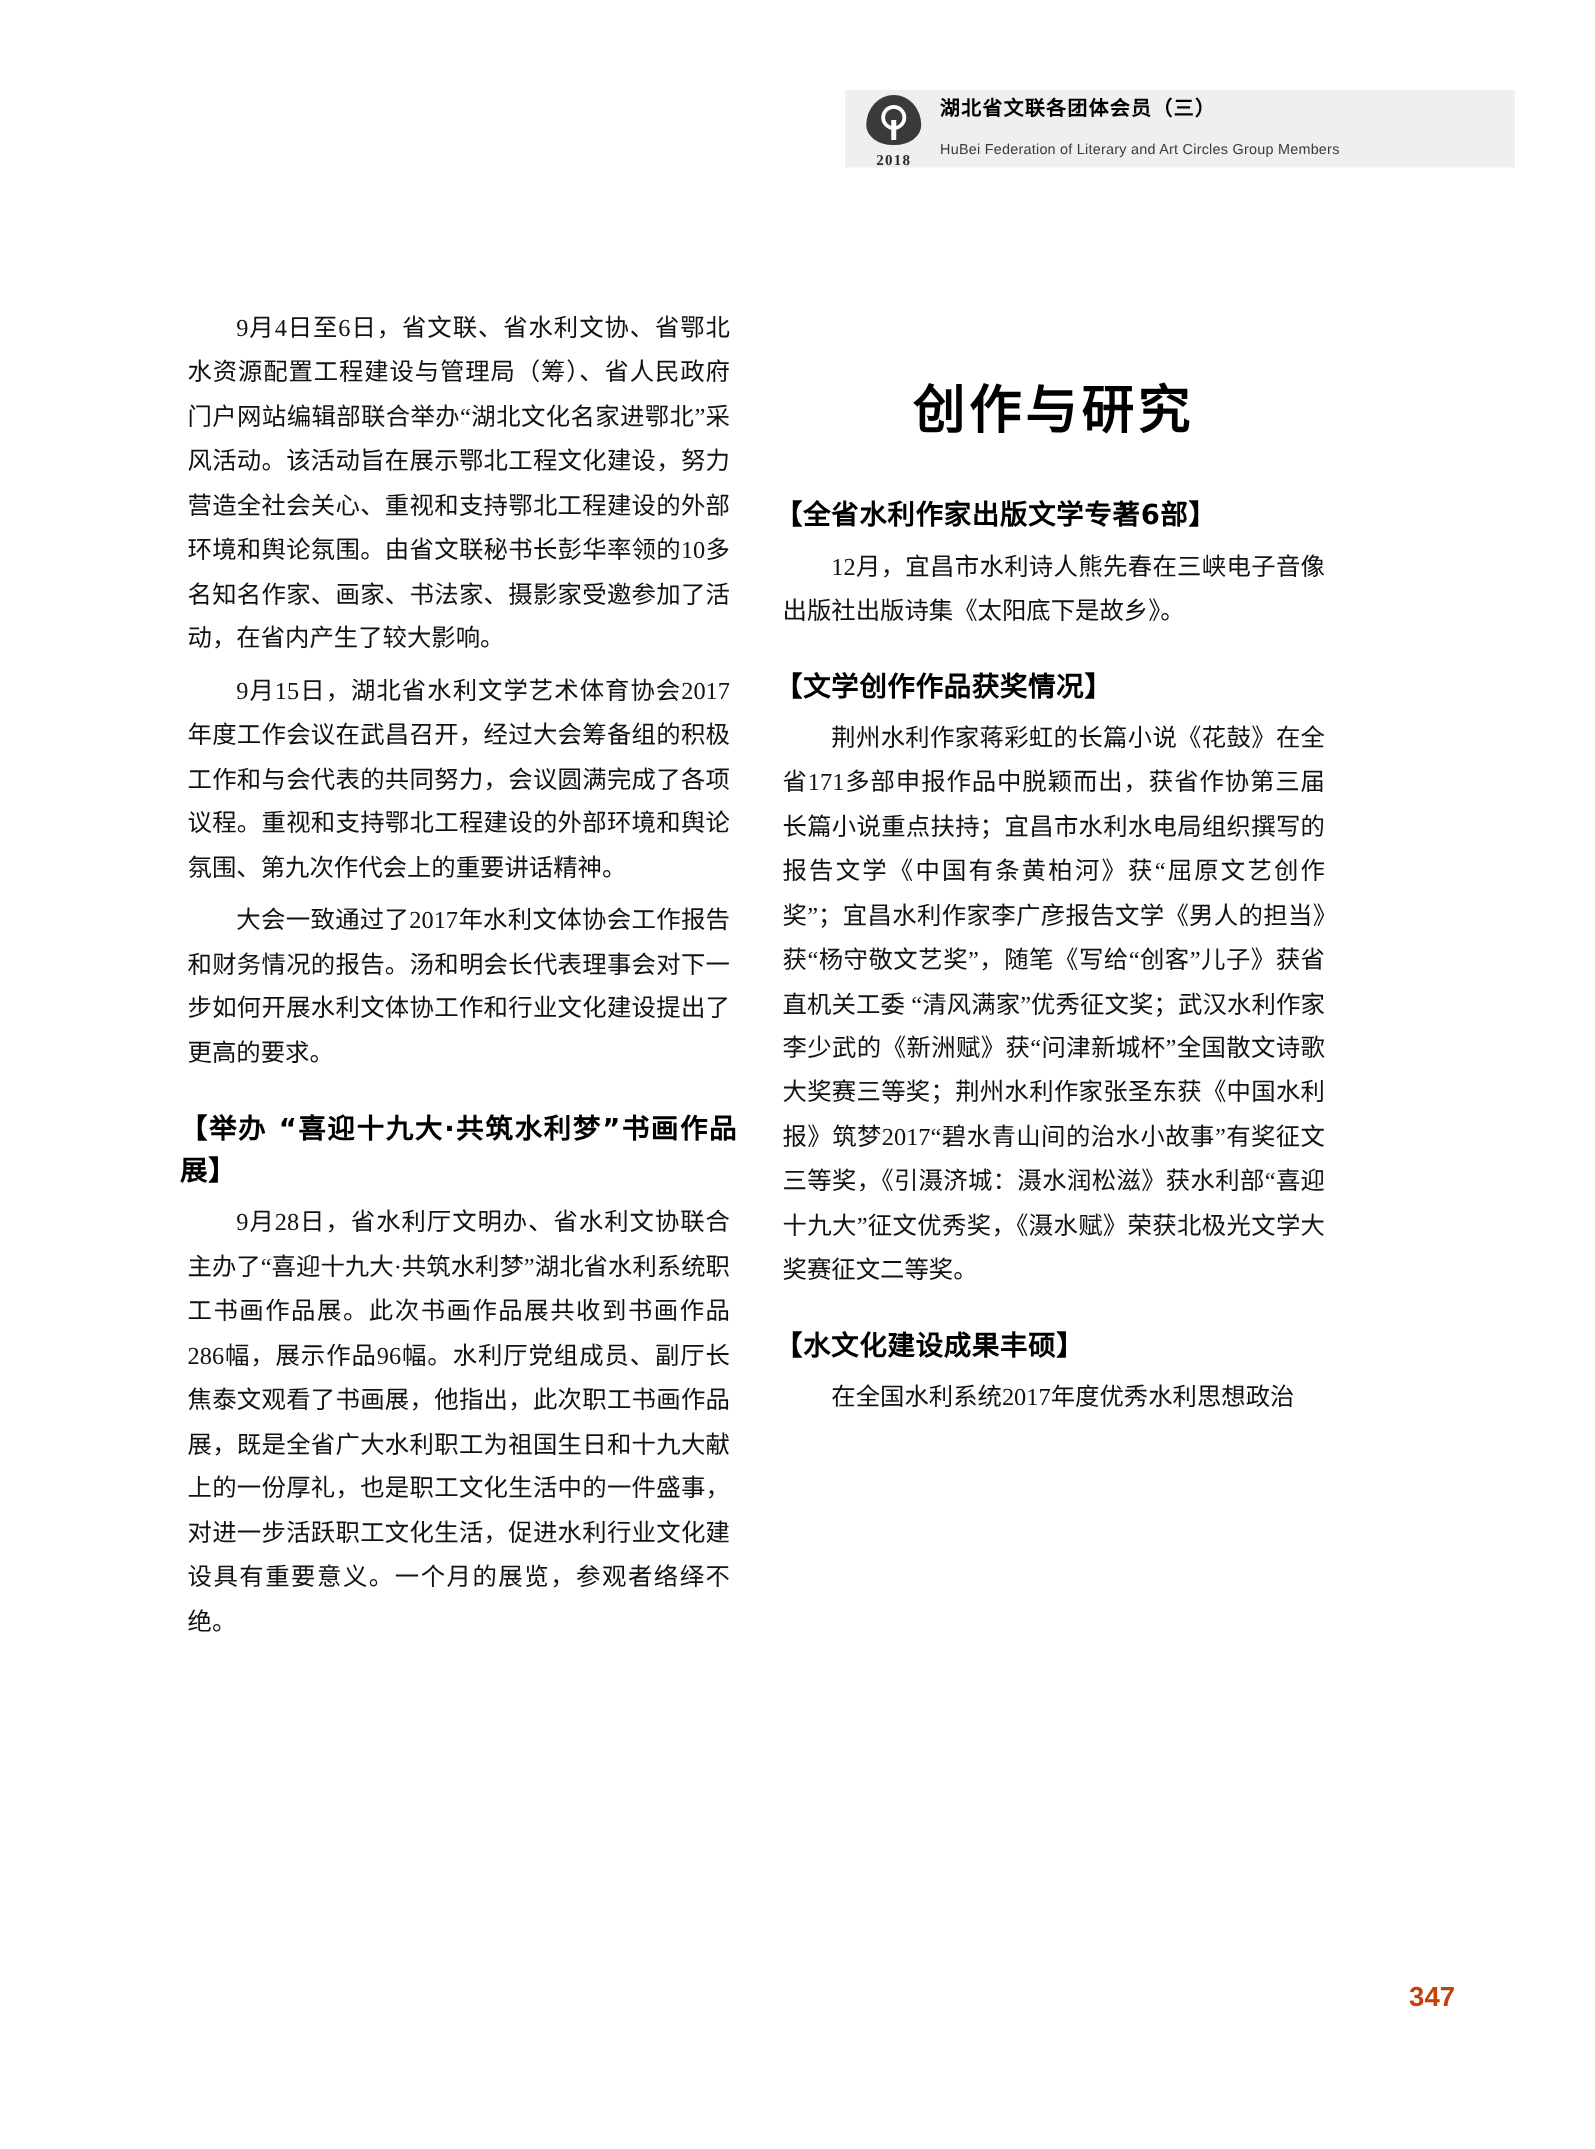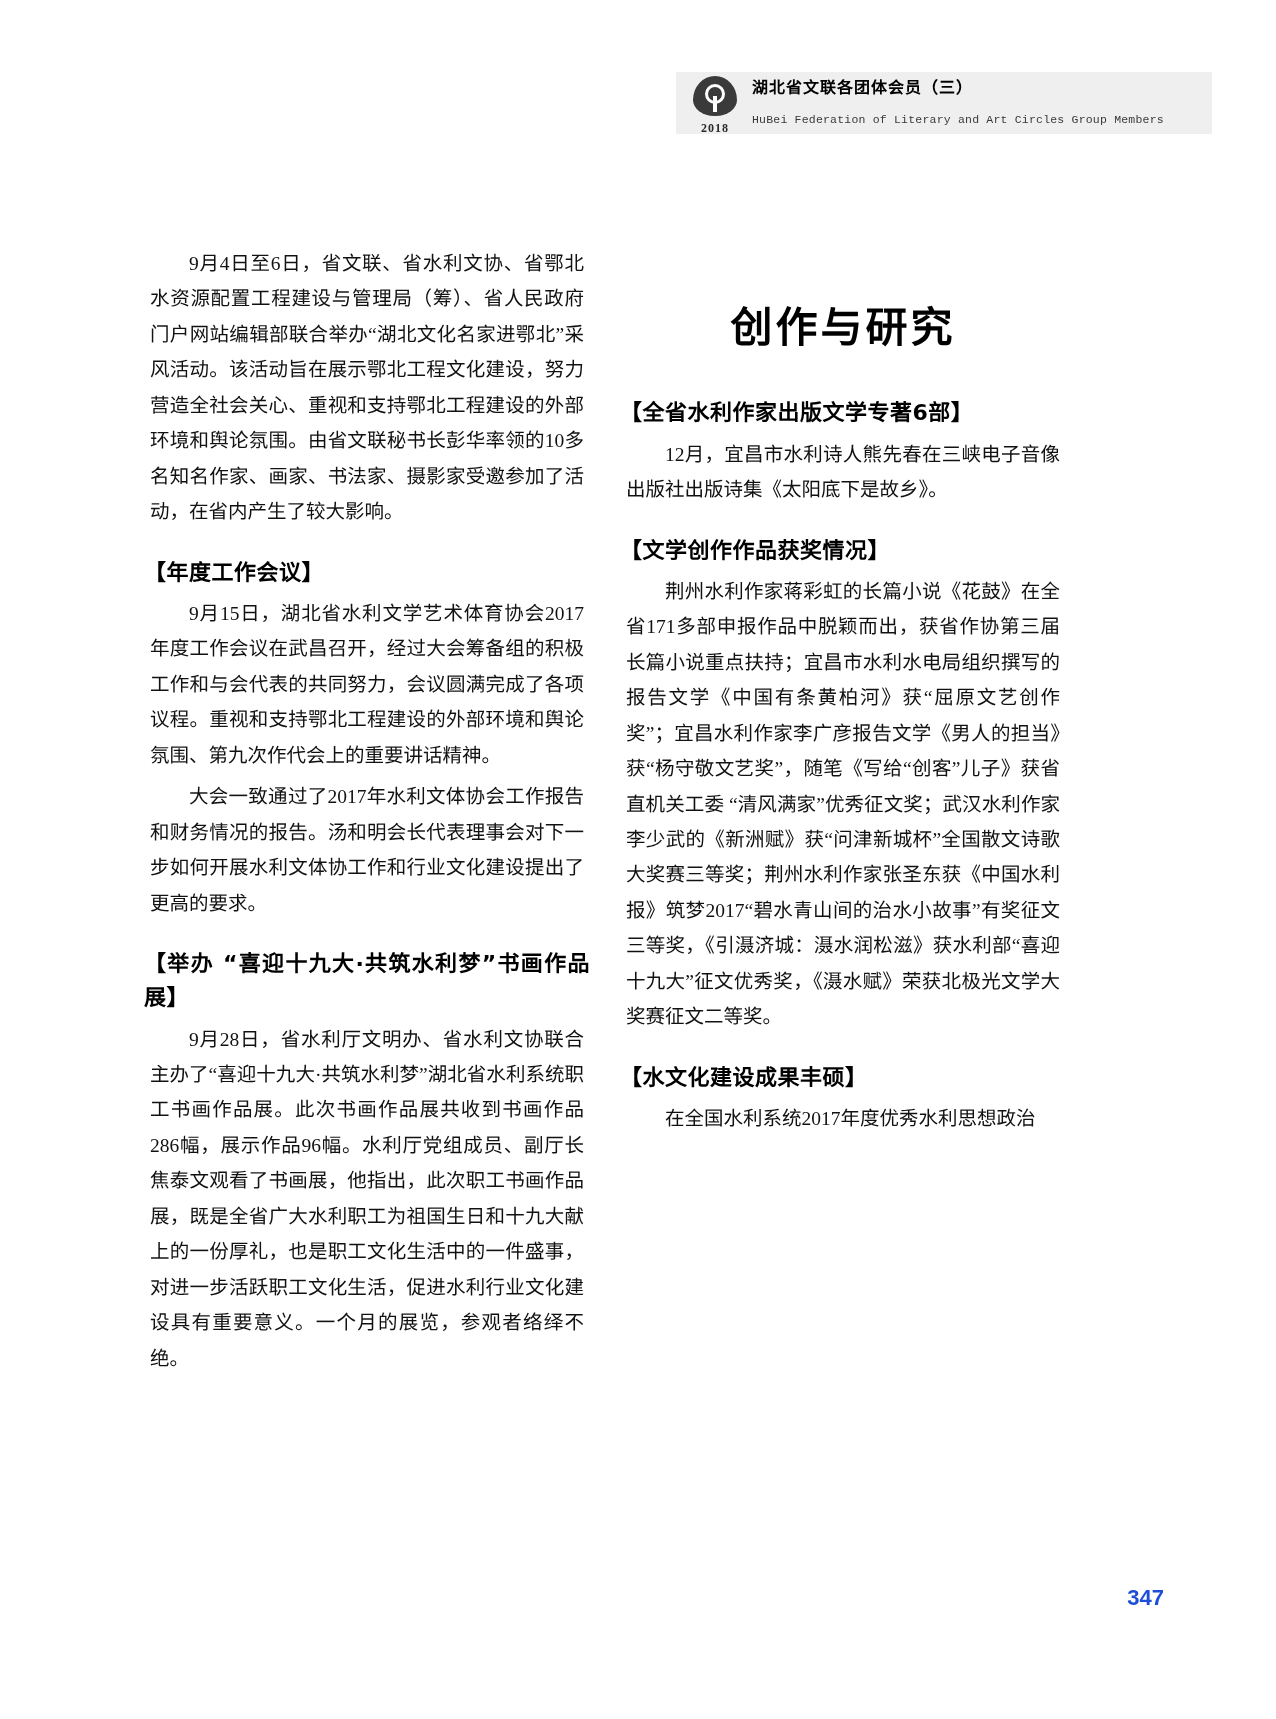--- a/index.html
+++ b/index.html
@@ -77,21 +77,21 @@
   }
   .header-text { line-height: 1.25; }
   .header-cn {
     font-family: "Liberation Sans", sans-serif;
     font-size: 16px;
     font-weight: 700;
     color: #000000;
     letter-spacing: 1px;
   }
   .header-en {
-    font-family: Liberation Mono, monospace;
+    font-family: Liberation Sans, sans-serif;
     font-size: 11.5px;
     color: #3a3a3a;
     letter-spacing: 0.2px;
     margin-top: 15px;
   }
 
   
   .col {
     position: absolute;
     top: 240px;
@@ -130,40 +130,39 @@
     text-indent: 2em;
   }
 
   .page-number {
     position: absolute;
     right: 112px;
     bottom: 108px;
     font-family: "Liberation Sans", sans-serif;
     font-weight: 700;
     font-size: 22px;
-    color: #1d4ed8;
+    color: #c2410c;
   }
 </style>
 </head>
 <body>
 
 <div class="page-header">
   <div class="header-logo">
     <div class="mark"></div>
     <div class="yr">2018</div>
   </div>
   <div class="header-text">
     <div class="header-cn">湖北省文联各团体会员（三）</div>
     <div class="header-en">HuBei Federation of Literary and Art Circles Group Members</div>
   </div>
 </div>
 
 <div class="col col-left">
   <p class="para">9月4日至6日，省文联、省水利文协、省鄂北水资源配置工程建设与管理局（筹）、省人民政府门户网站编辑部联合举办“湖北文化名家进鄂北”采风活动。该活动旨在展示鄂北工程文化建设，努力营造全社会关心、重视和支持鄂北工程建设的外部环境和舆论氛围。由省文联秘书长彭华率领的10多名知名作家、画家、书法家、摄影家受邀参加了活动，在省内产生了较大影响。</p>
-  <h3 class="head">【年度工作会议】</h3>
   <p class="para">9月15日，湖北省水利文学艺术体育协会2017年度工作会议在武昌召开，经过大会筹备组的积极工作和与会代表的共同努力，会议圆满完成了各项议程。重视和支持鄂北工程建设的外部环境和舆论氛围、第九次作代会上的重要讲话精神。</p>
   <p class="para">大会一致通过了2017年水利文体协会工作报告和财务情况的报告。汤和明会长代表理事会对下一步如何开展水利文体协工作和行业文化建设提出了更高的要求。</p>
   <h3 class="head">【举办 “喜迎十九大·共筑水利梦”书画作品展】</h3>
   <p class="para">9月28日，省水利厅文明办、省水利文协联合主办了“喜迎十九大·共筑水利梦”湖北省水利系统职工书画作品展。此次书画作品展共收到书画作品286幅，展示作品96幅。水利厅党组成员、副厅长焦泰文观看了书画展，他指出，此次职工书画作品展，既是全省广大水利职工为祖国生日和十九大献上的一份厚礼，也是职工文化生活中的一件盛事，对进一步活跃职工文化生活，促进水利行业文化建设具有重要意义。一个月的展览，参观者络绎不绝。</p>
 </div>
 
 <div class="col col-right">
   <h2 class="section-title">创作与研究</h2>
   <h3 class="head">【全省水利作家出版文学专著6部】</h3>
   <p class="para">12月，宜昌市水利诗人熊先春在三峡电子音像出版社出版诗集《太阳底下是故乡》。</p>

